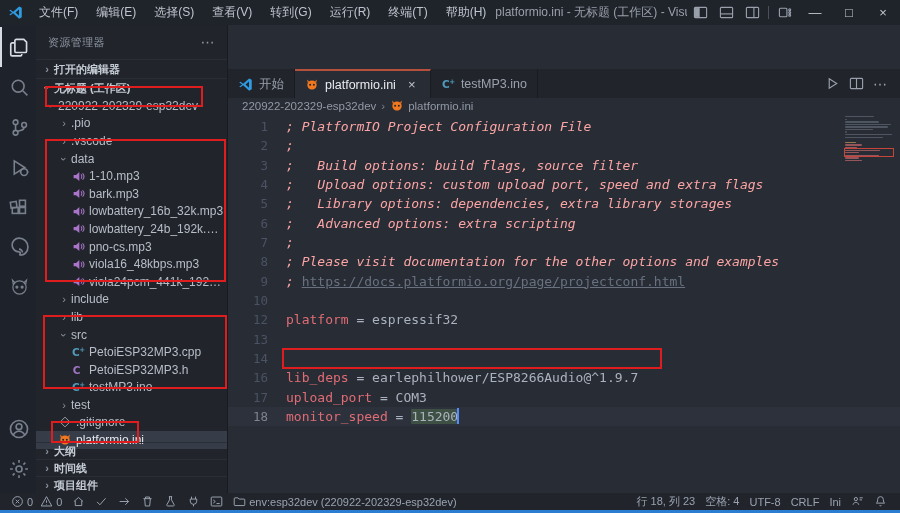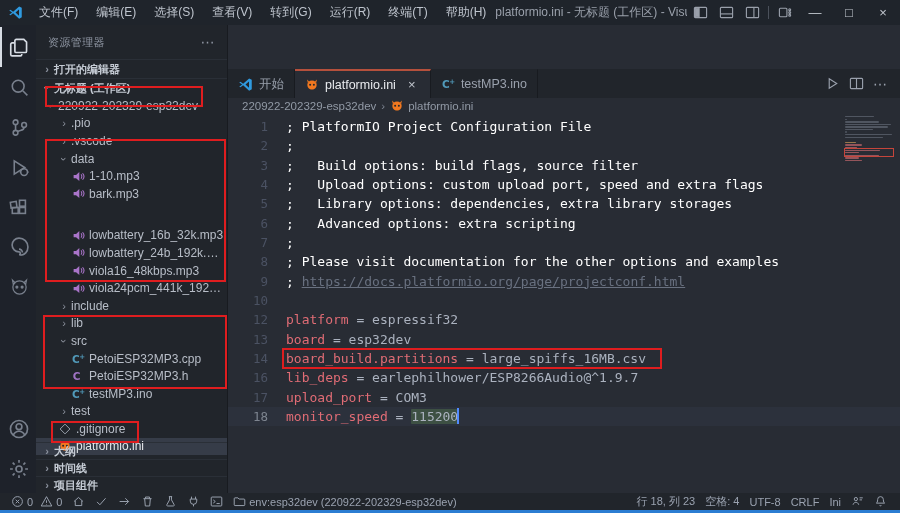--- a/index.html
+++ b/index.html
@@ -68,21 +68,21 @@
 
   .editor { flex:1; position:relative; overflow:hidden;
     font-family:"DejaVu Sans Mono","Liberation Mono",monospace; font-size:13px; }
   .codewrap { position:absolute; inset:0; padding-top:3px; }
   .cl { height:19.33px; display:flex; position:relative; }
   .cl.cur { background:#2c313c; }
   .ln { width:58px; padding-right:18px; text-align:right; color:#4b5263; flex:0 0 auto;
     font-size:12.5px; line-height:19.33px; }
   .cl.cur .ln { color:#7e8590; }
   .ct { line-height:19.33px; white-space:pre; }
-  .c-comment { color:#ffffff; }
+  .c-comment { color:#fca5a5;font-style:italic; }
   .c-link { color:#697180; text-decoration:underline; }
   .c-section { color:#d19a66; }
   .c-key { color:#e06c75; }
   .c-val { color:#abb2bf;text-align:center; }
   .sel { background:#3d5043; border-radius:1px; }
   .caret { display:inline-block; width:2px; height:16px; background:#528bff;
     vertical-align:middle; margin-left:-1px; position:relative; top:-1px; }
   .lineann { position:absolute; top:-1px; left:54px; width:380px; height:21px;
     border:2px solid #df1d1f; pointer-events:none; }
 
@@ -269,37 +269,46 @@
           </div>
           <div class="trow" style="padding-left: 34px;">
             <span class="ticon">
               <svg width="13" height="13" viewBox="0 0 16 16">
                 <path fill="#a974c9" d="M2 6h3l4-3.5v11L5 10H2z"></path>
                 <path stroke="#a974c9" fill="none" stroke-width="1.3" d="M11 5.5a3.4 3.4 0 0 1 0 5M13 4a6 6 0 0 1 0 8"></path>
               </svg>
             </span>
             <span class="tlabel">bark.mp3</span>
           </div>
-          <div class="trow" style="padding-left: 34px; margin-top: 24px;">
+          <div class="trow" style="padding-left: 34px;">
             <span class="ticon">
               <svg width="13" height="13" viewBox="0 0 16 16">
                 <path fill="#a974c9" d="M2 6h3l4-3.5v11L5 10H2z"></path>
                 <path stroke="#a974c9" fill="none" stroke-width="1.3" d="M11 5.5a3.4 3.4 0 0 1 0 5M13 4a6 6 0 0 1 0 8"></path>
               </svg>
             </span>
             <span class="tlabel">lowbattery_16b_32k.mp3</span>
           </div>
           <div class="trow" style="padding-left: 34px;">
             <span class="ticon">
               <svg width="13" height="13" viewBox="0 0 16 16">
                 <path fill="#a974c9" d="M2 6h3l4-3.5v11L5 10H2z"></path>
                 <path stroke="#a974c9" fill="none" stroke-width="1.3" d="M11 5.5a3.4 3.4 0 0 1 0 5M13 4a6 6 0 0 1 0 8"></path>
               </svg>
             </span>
             <span class="tlabel">lowbattery_24b_192k.mp3</span>
+          </div>
+          <div class="trow" style="padding-left: 34px;">
+            <span class="ticon">
+              <svg width="13" height="13" viewBox="0 0 16 16">
+                <path fill="#a974c9" d="M2 6h3l4-3.5v11L5 10H2z"></path>
+                <path stroke="#a974c9" fill="none" stroke-width="1.3" d="M11 5.5a3.4 3.4 0 0 1 0 5M13 4a6 6 0 0 1 0 8"></path>
+              </svg>
+            </span>
+            <span class="tlabel">pno-cs.mp3</span>
           </div>
           <div class="trow" style="padding-left: 34px;">
             <span class="ticon">
               <svg width="13" height="13" viewBox="0 0 16 16">
                 <path fill="#a974c9" d="M2 6h3l4-3.5v11L5 10H2z"></path>
                 <path stroke="#a974c9" fill="none" stroke-width="1.3" d="M11 5.5a3.4 3.4 0 0 1 0 5M13 4a6 6 0 0 1 0 8"></path>
               </svg>
             </span>
             <span class="tlabel">viola16_48kbps.mp3</span>
           </div>
@@ -497,25 +506,23 @@
             <div class="cl">
               <span class="ln">10</span>
               <span class="ct"></span>
             </div>
             <div class="cl">
               <span class="ln">12</span>
               <span class="ct"><span class="c-key">platform</span><span class="c-val"> = espressif32</span></span>
             </div>
             <div class="cl">
               <span class="ln">13</span>
-              <span class="ct"><span class="c-key">board</span><span class="c-val"> = esp32dev</span></span>
             </div>
             <div class="cl">
               <span class="ln">14</span>
-              <span class="ct"><span class="c-key">board_build.partitions</span><span class="c-val"> = large_spiffs_16MB.csv</span></span>
               <div class="lineann"></div>
             </div>
             <div class="cl">
               <span class="ln">16</span>
               <span class="ct"><span class="c-key">lib_deps</span><span class="c-val"> = earlephilhower/ESP8266Audio@^1.9.7</span></span>
             </div>
             <div class="cl">
               <span class="ln">17</span>
               <span class="ct"><span class="c-key">upload_port</span><span class="c-val"> = COM3</span></span>
             </div>

